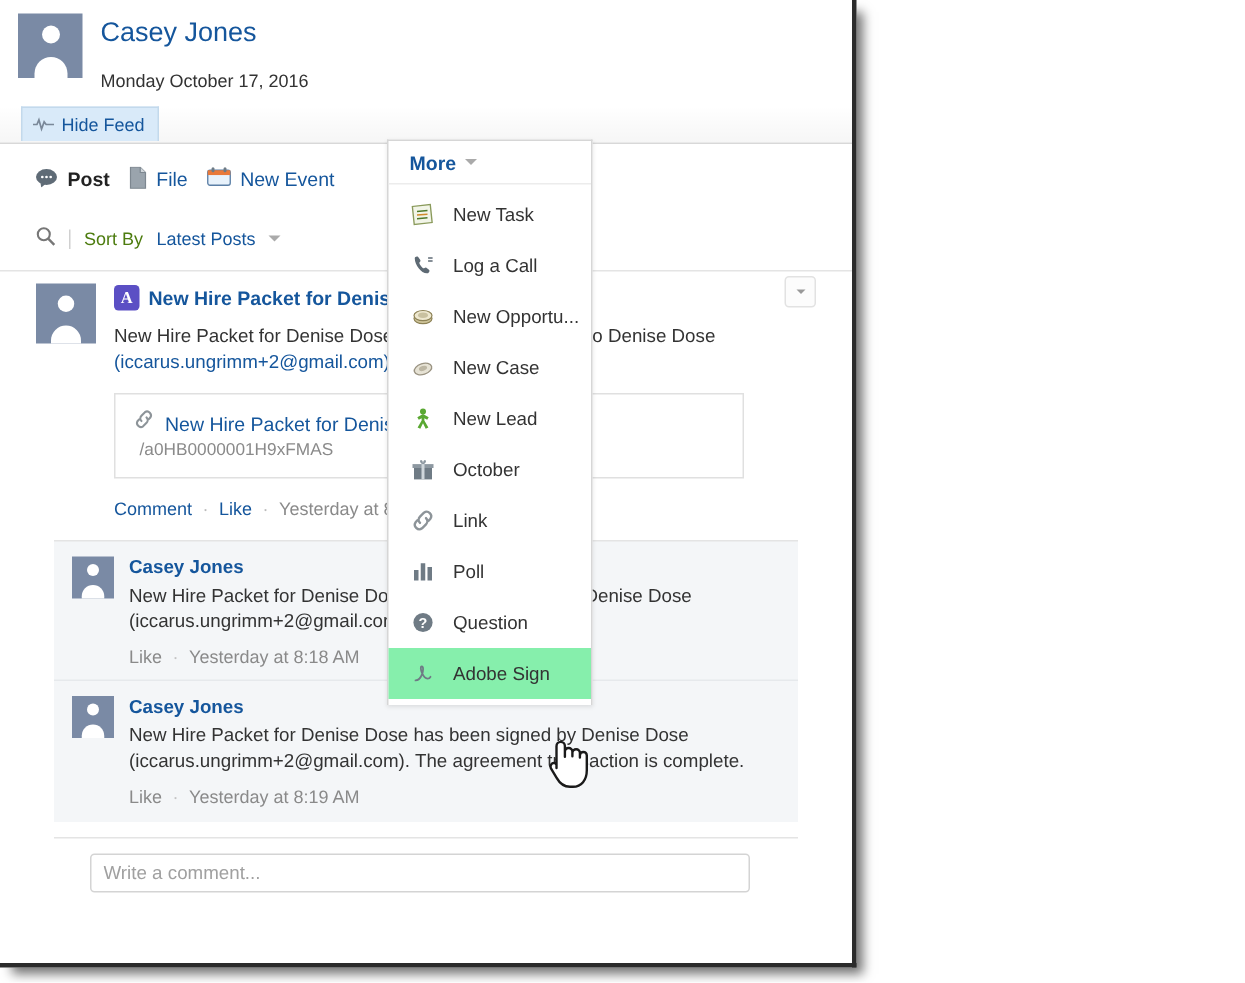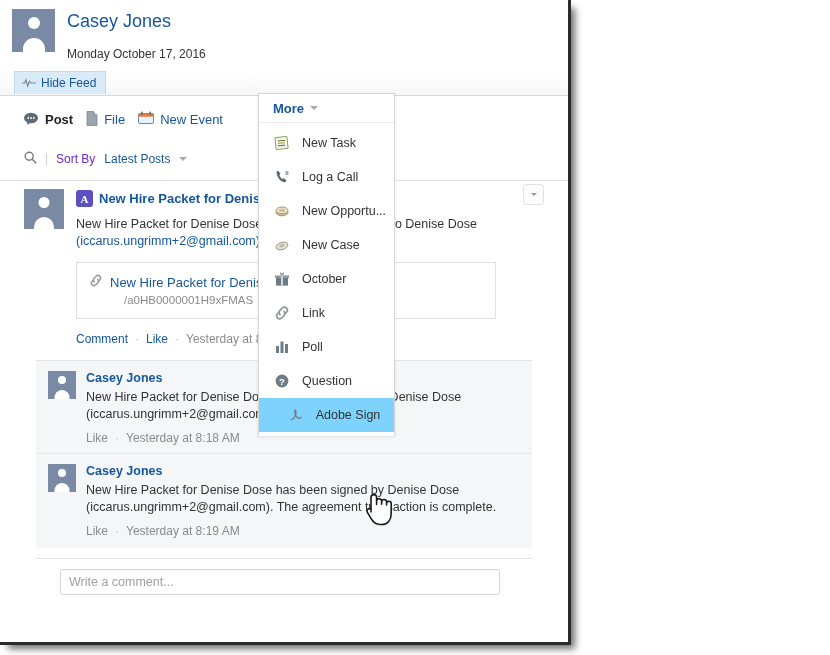--- a/index.html
+++ b/index.html
@@ -179,21 +179,21 @@
     gap: 9px;
     font-size: 12px;
     color: #666666;
     height: 18px;
   }
   .sortbar .sep {
     width: 1px; height: 13px;
     background: #d0d0d0;
     display: inline-block;
   }
-  .sort-label { color: #6d28d9; }
+  .sort-label { color: #4d7c0f; }
   .sort-val { color: #15569c; cursor: pointer; }
   .caret-dn {
     width: 0; height: 0;
     border-left: 4px solid transparent;
     border-right: 4px solid transparent;
     border-top: 4px solid #aaaaaa;
     display: inline-block;
     cursor: pointer;
   }
 
@@ -301,21 +301,21 @@
     gap: 7px;
   }
   .attach-name {
     font-size: 13px;
     color: #15569c;
     cursor: pointer;
   }
   .attach-path {
     font-size: 11.5px;
     color: #8a8a8a;
-    margin: 3px 0 0 35px;
+    margin: 3px 0 0 4px;
   }
   .post-actions {
     margin-top: 13px;
     font-size: 12px;
     color: #15569c;
     display: flex;
     align-items: center;
     gap: 7px;
   }
   .post-actions .dot { color: #bbbbbb; }
@@ -428,21 +428,21 @@
   .menu-item {
     height: 34px;
     display: flex;
     align-items: center;
     gap: 11px;
     padding-left: 14px;
     font-size: 12.5px;
     color: #333333;
     cursor: pointer;
   }
-  .menu-item.selected { background: #7dd3fc; justify-content: center; }
+  .menu-item.selected { background: #86efac; }
   .menu-item .mi-icon {
     width: 18px;
     height: 18px;
     display: flex;
     align-items: center;
     justify-content: center;
     flex: 0 0 auto;
   }
 
   
@@ -648,20 +648,30 @@
       <div class="menu-item">
         <span class="mi-icon">
           <svg width="16" height="16" viewBox="0 0 16 16">
             <ellipse cx="8" cy="9" rx="6" ry="3.6" fill="#e6e2d4" stroke="#9a9382" stroke-width="0.9" transform="rotate(-18 8 9)"></ellipse>
             <ellipse cx="8" cy="8.6" rx="2.8" ry="1.6" fill="#bdb7a4" transform="rotate(-18 8 8.6)"></ellipse>
           </svg>
         </span>
         <span>New Case</span>
       </div>
 
+      <div class="menu-item">
+        <span class="mi-icon">
+          <svg width="16" height="16" viewBox="0 0 16 16">
+            <circle cx="8" cy="3.4" r="2" fill="#5aa832"></circle>
+            <path d="M8 5 L11.8 7.2 L10.8 8.8 L8.9 7.8 L8.9 9.4 L11.6 14 L9.8 14.8 L8 11.2
+                     L6.2 14.8 L4.4 14 L7.1 9.4 L7.1 7.8 L5.2 8.8 L4.2 7.2 Z" fill="#5aa832"></path>
+          </svg>
+        </span>
+        <span>New Lead</span>
+      </div>
 
       <div class="menu-item">
         <span class="mi-icon">
           <svg width="16" height="16" viewBox="0 0 16 16">
             <rect x="2" y="6.6" width="12" height="8" fill="#6f7b85"></rect>
             <rect x="1" y="4.4" width="14" height="2.6" fill="#8d98a1"></rect>
             <rect x="7" y="4.4" width="2" height="10.2" fill="#cfd6db"></rect>
             <path d="M8 4.4 C6.2 4.4 5.2 1.6 6.8 1.6 C7.8 1.6 8 3.2 8 4.4 Z" fill="#8d98a1"></path>
             <path d="M8 4.4 C9.8 4.4 10.8 1.6 9.2 1.6 C8.2 1.6 8 3.2 8 4.4 Z" fill="#8d98a1"></path>
           </svg>

